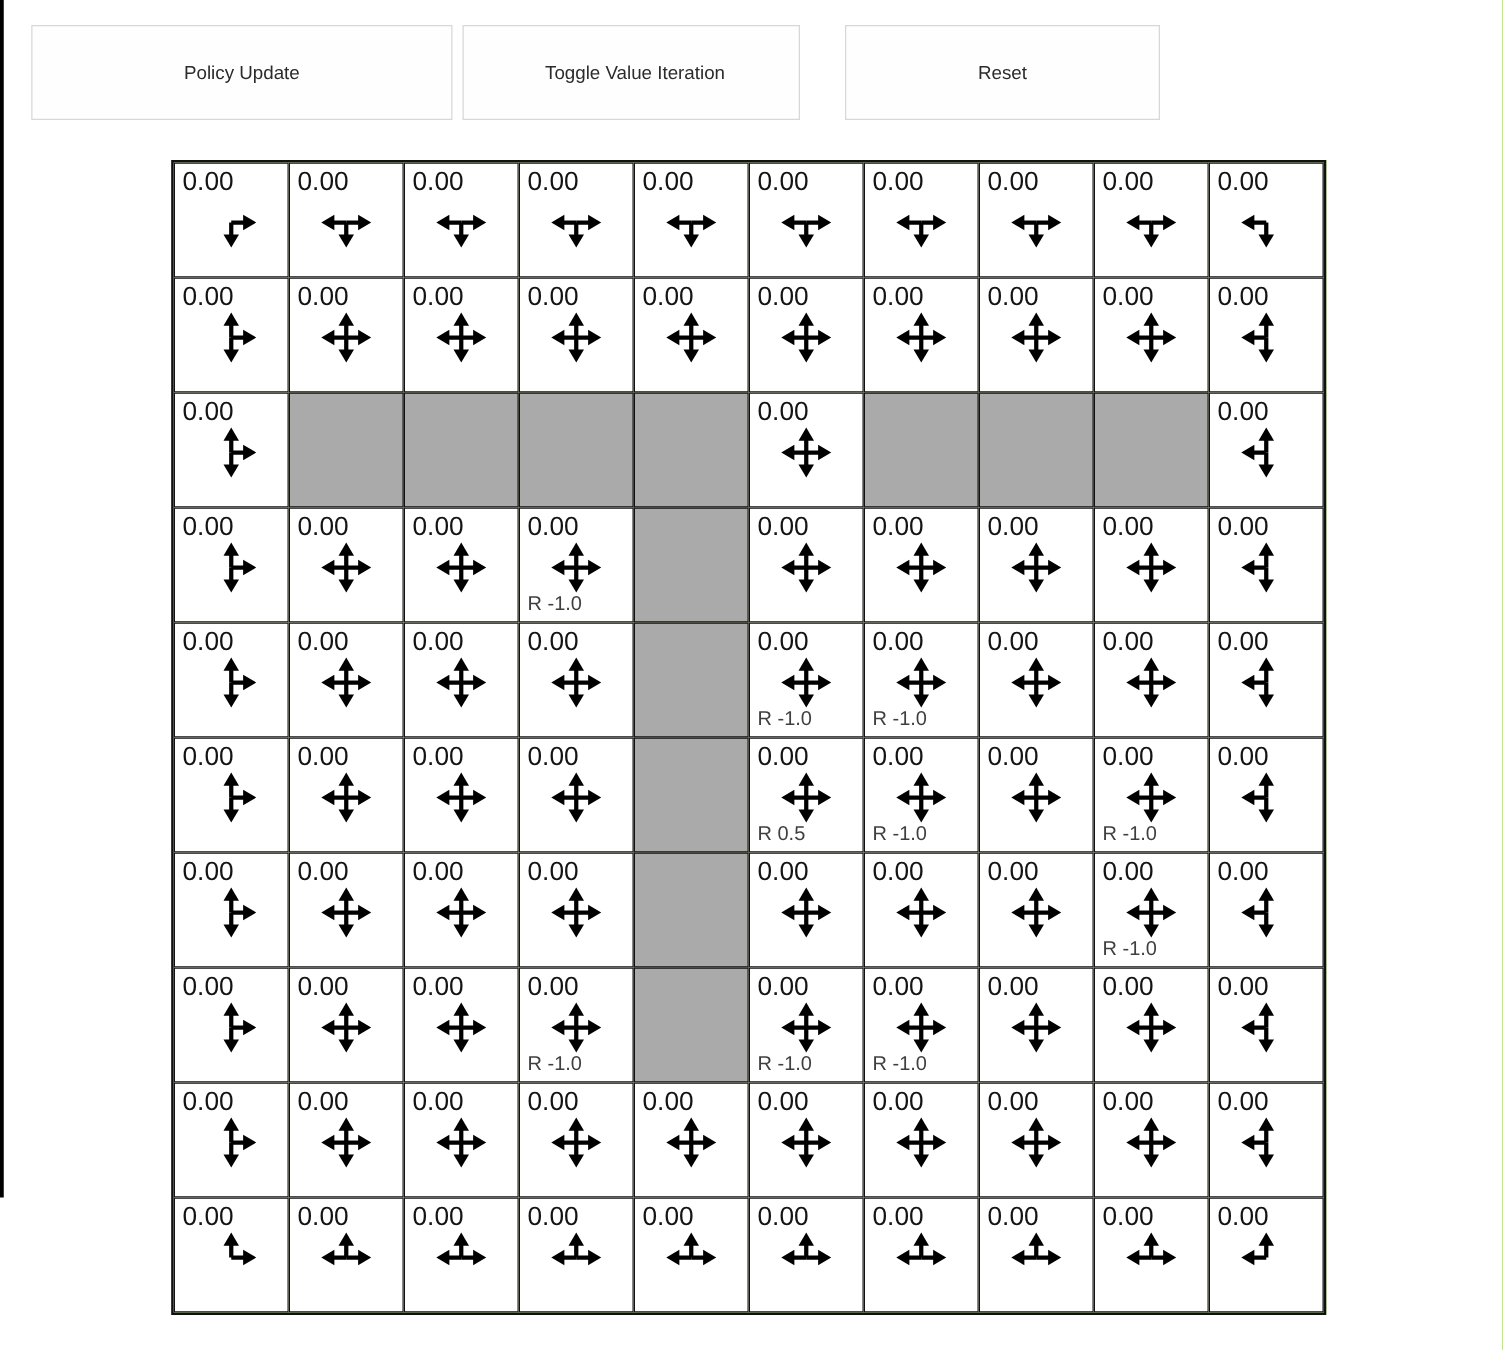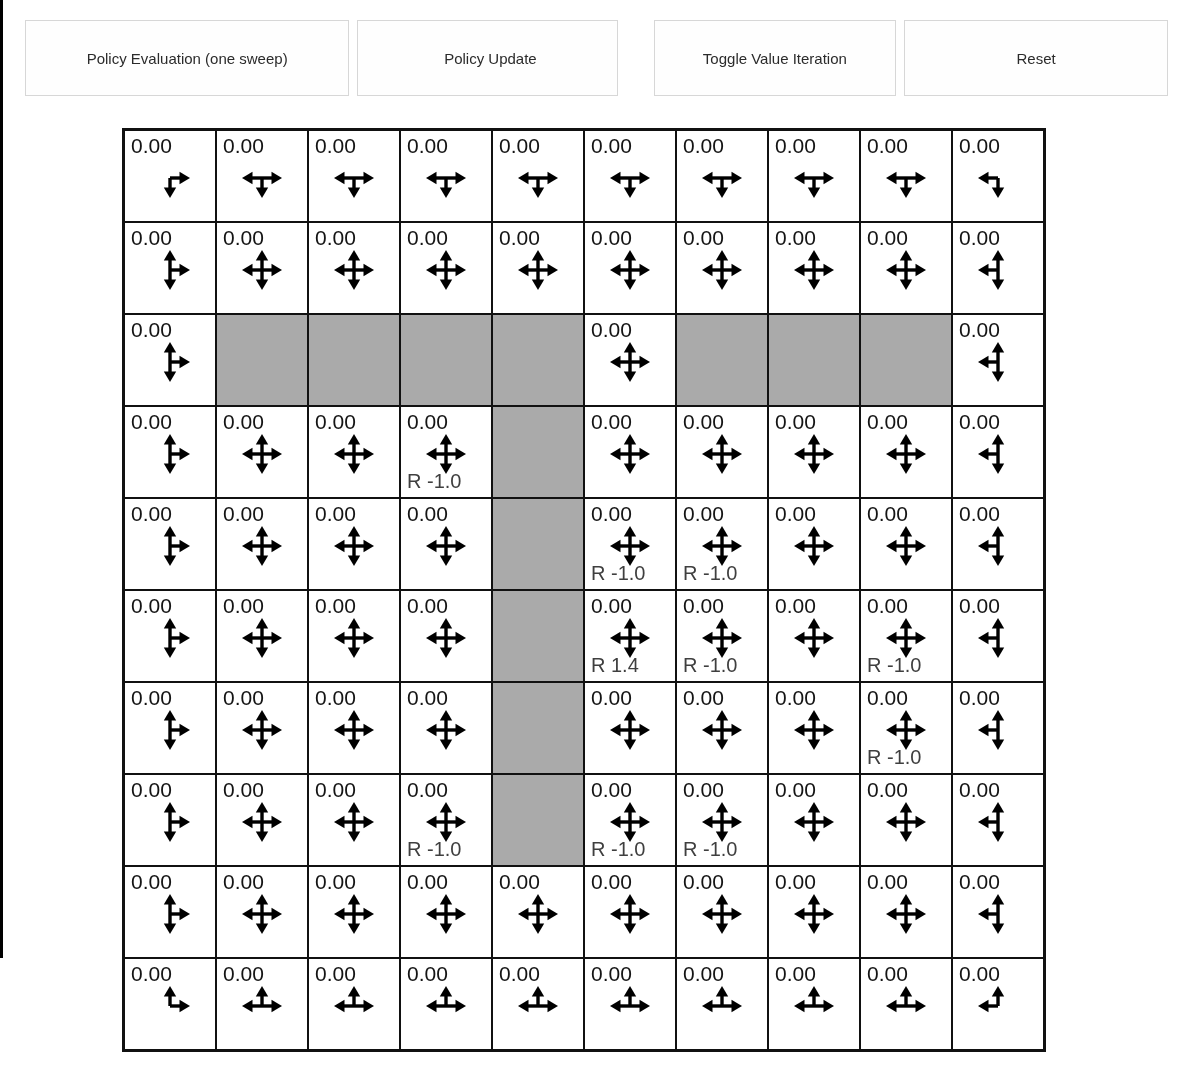--- a/index.html
+++ b/index.html
@@ -18,46 +18,45 @@
     background:#fefefe;border:1px solid #d7d7d7;box-sizing:border-box;
     font-size:15px;color:#2b2b2b;cursor:pointer;white-space:nowrap;
   }
   .btn:nth-child(1){width:337px;}
   .btn:nth-child(2){width:270px;padding-left:12px;}
   .btn:nth-child(3){width:252px;margin-left:28px;}
   .btn:nth-child(4){width:274px;}
 
   
   .grid{
-    position:absolute;left:122px;top:128px;
+    position:absolute;left:137px;top:128px;
     display:grid;grid-template-columns:repeat(10,92px);grid-auto-rows:92px;
     border:2px solid #111;background:#84cc16;
   }
   .cell{
     position:relative;box-sizing:border-box;border:1px solid #111;background:#fff;
   }
   .cell.wall{background:#aaaaaa;}
   .cell .value{
     position:absolute;top:3px;left:6px;font-size:21px;color:#141414;line-height:1.15;
   }
   .cell .arrows{
     position:absolute;left:50%;top:24px;transform:translateX(-50%);
     width:46px;height:46px;
   }
   .cell .reward{
-    position:absolute;bottom:4px;left:6px;font-size:20px;color:#3f3f3f;font-weight:500;
+    position:absolute;bottom:4px;left:6px;font-size:16px;color:#3f3f3f;font-weight:500;
   }
 </style>
 </head>
 <body>
 
 <div class="edge-line"></div>
 
 <div class="toolbar">
-  <button class="btn">Policy Evaluation (one sweep)</button>
   <button class="btn">Policy Update</button>
   <button class="btn">Toggle Value Iteration</button>
   <button class="btn">Reset</button>
 </div>
 
 <div class="grid">
     <div class="cell">
       <div class="value">0.00</div>
       <svg viewBox="-23 -23 46 46" class="arrows">
         <line x1="0" y1="0" x2="11" y2="0" stroke="#000000" stroke-width="3.4"></line>
@@ -618,21 +617,21 @@
       <svg viewBox="-23 -23 46 46" class="arrows">
         <line x1="0" y1="0" x2="0" y2="-11" stroke="#000000" stroke-width="3.4"></line>
         <polygon points="0,-20 6.2,-9.5 -6.2,-9.5" fill="#000000"></polygon>
         <line x1="0" y1="0" x2="0" y2="11" stroke="#000000" stroke-width="3.4"></line>
         <polygon points="0,20 -6.2,9.5 6.2,9.5" fill="#000000"></polygon>
         <line x1="0" y1="0" x2="-11" y2="0" stroke="#000000" stroke-width="3.4"></line>
         <polygon points="-20,0 -9.5,-6.2 -9.5,6.2" fill="#000000"></polygon>
         <line x1="0" y1="0" x2="11" y2="0" stroke="#000000" stroke-width="3.4"></line>
         <polygon points="20,0 9.5,6.2 9.5,-6.2" fill="#000000"></polygon>
       </svg>
-      <div class="reward">R 1.4</div>
+      <div class="reward">R 0.5</div>
     </div>
     <div class="cell">
       <div class="value">0.00</div>
       <svg viewBox="-23 -23 46 46" class="arrows">
         <line x1="0" y1="0" x2="0" y2="-11" stroke="#000000" stroke-width="3.4"></line>
         <polygon points="0,-20 6.2,-9.5 -6.2,-9.5" fill="#000000"></polygon>
         <line x1="0" y1="0" x2="0" y2="11" stroke="#000000" stroke-width="3.4"></line>
         <polygon points="0,20 -6.2,9.5 6.2,9.5" fill="#000000"></polygon>
         <line x1="0" y1="0" x2="-11" y2="0" stroke="#000000" stroke-width="3.4"></line>
         <polygon points="-20,0 -9.5,-6.2 -9.5,6.2" fill="#000000"></polygon>

